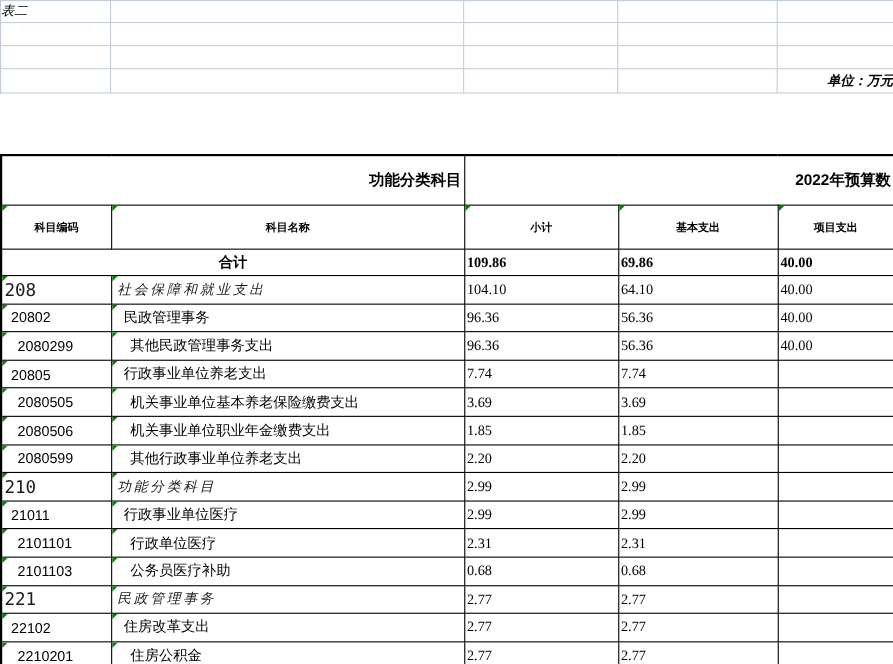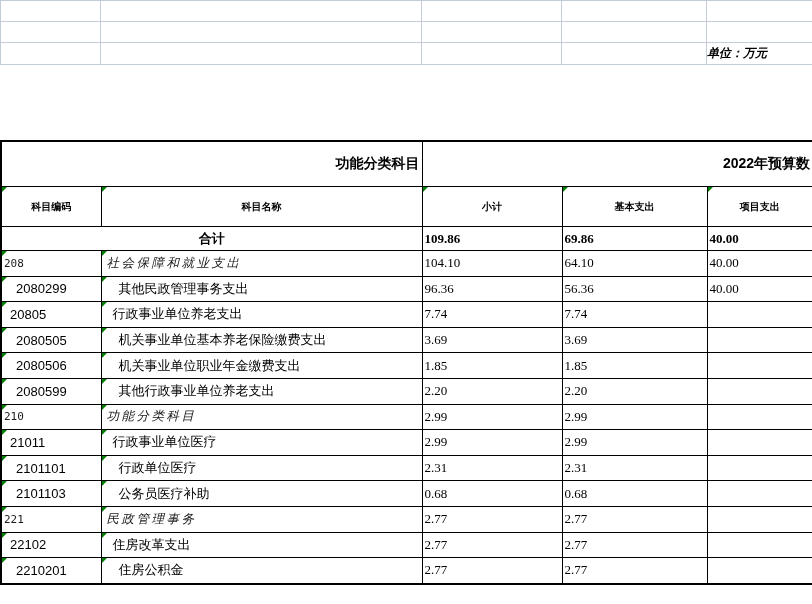--- a/index.html
+++ b/index.html
@@ -33,21 +33,21 @@
   .r4 td{height:20px;}
   .r5 td{height:21px;}
   .sheet-label{font-style:italic;padding-left:3px;}
   .title-cell{
     text-align:center;
     font-weight:bold;
     font-size:18px;
     letter-spacing:1px;
   }
   .unit-cell{
-    text-align:left;
+    text-align:right;
     font-style:italic;
     font-weight:bold;
     padding-right:2px;
   }
 
   
   .maintable{
     position:absolute;top:140px;left:0;width:812px;
     border:2px solid var(--line);
   }
@@ -67,21 +67,21 @@
   .c-num{
     font-family:"Liberation Serif",serif;
     text-align:left;
     padding-right:4px !important;
     font-size:13.5px;
   }
   .total-row .c-num{font-weight:bold;}
   .c-code{padding-left:8px !important;}
   .level-1 .c-code{
     font-family:"DejaVu Sans Mono",monospace;
-    font-size:11px;
+    font-size:16px;
     padding-left:2px !important;
     color:#1a1a1a;
   }
   .level-3 .c-code{padding-left:14px !important;}
   .c-name{padding-left:11px !important;}
   .level-1 .c-name{
     font-style:italic;
     letter-spacing:2.5px;
     font-size:12.5px;
     padding-left:5px !important;
@@ -103,20 +103,27 @@
 
 <table class="topgrid">
   <colgroup>
     <col style="width:100px">
       <col style="width:321px">
       <col style="width:140px">
       <col style="width:145px">
       <col style="width:106px">
   </colgroup>
   <tbody>
+      <tr class="r1">
+    <td class="sheet-label">表二</td>
+    <td></td>
+    <td></td>
+    <td></td>
+    <td></td>
+  </tr>
   <tr class="r2">
     <td></td>
     <td></td>
     <td></td>
     <td></td>
     <td></td>
   </tr>
   <tr class="r4">
     <td></td>
     <td></td>
@@ -163,20 +170,27 @@
       <td class="c-num">40.00</td>
     </tr>
 
   <tr class="data-row level-1">
         <td class="c-code flag">208</td>
         <td class="c-name flag">社会保障和就业支出</td>
         <td class="c-num">104.10</td>
         <td class="c-num">64.10</td>
         <td class="c-num">40.00</td>
       </tr>
+      <tr class="data-row level-2">
+        <td class="c-code flag">20802</td>
+        <td class="c-name flag">民政管理事务</td>
+        <td class="c-num">96.36</td>
+        <td class="c-num">56.36</td>
+        <td class="c-num">40.00</td>
+      </tr>
       <tr class="data-row level-3">
         <td class="c-code flag">2080299</td>
         <td class="c-name flag">其他民政管理事务支出</td>
         <td class="c-num">96.36</td>
         <td class="c-num">56.36</td>
         <td class="c-num">40.00</td>
       </tr>
       <tr class="data-row level-2">
         <td class="c-code flag">20805</td>
         <td class="c-name flag">行政事业单位养老支出</td>

